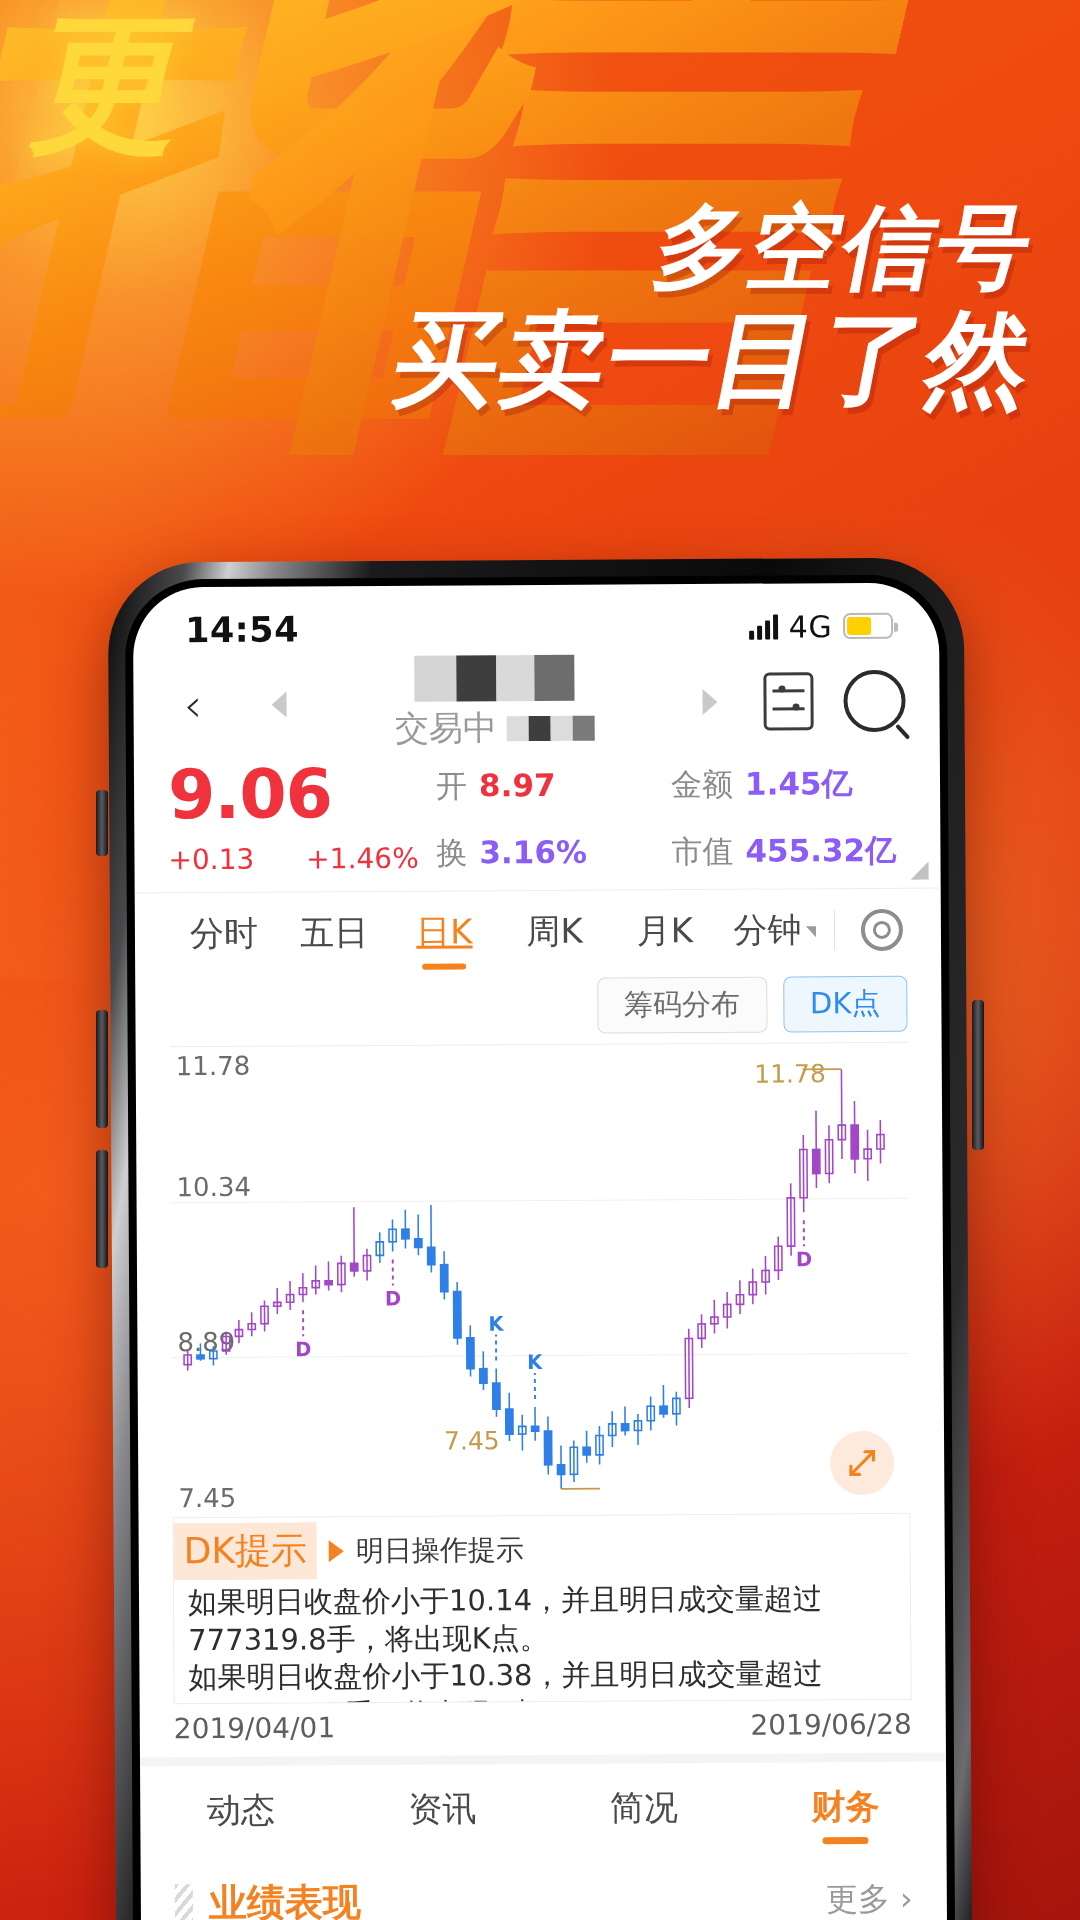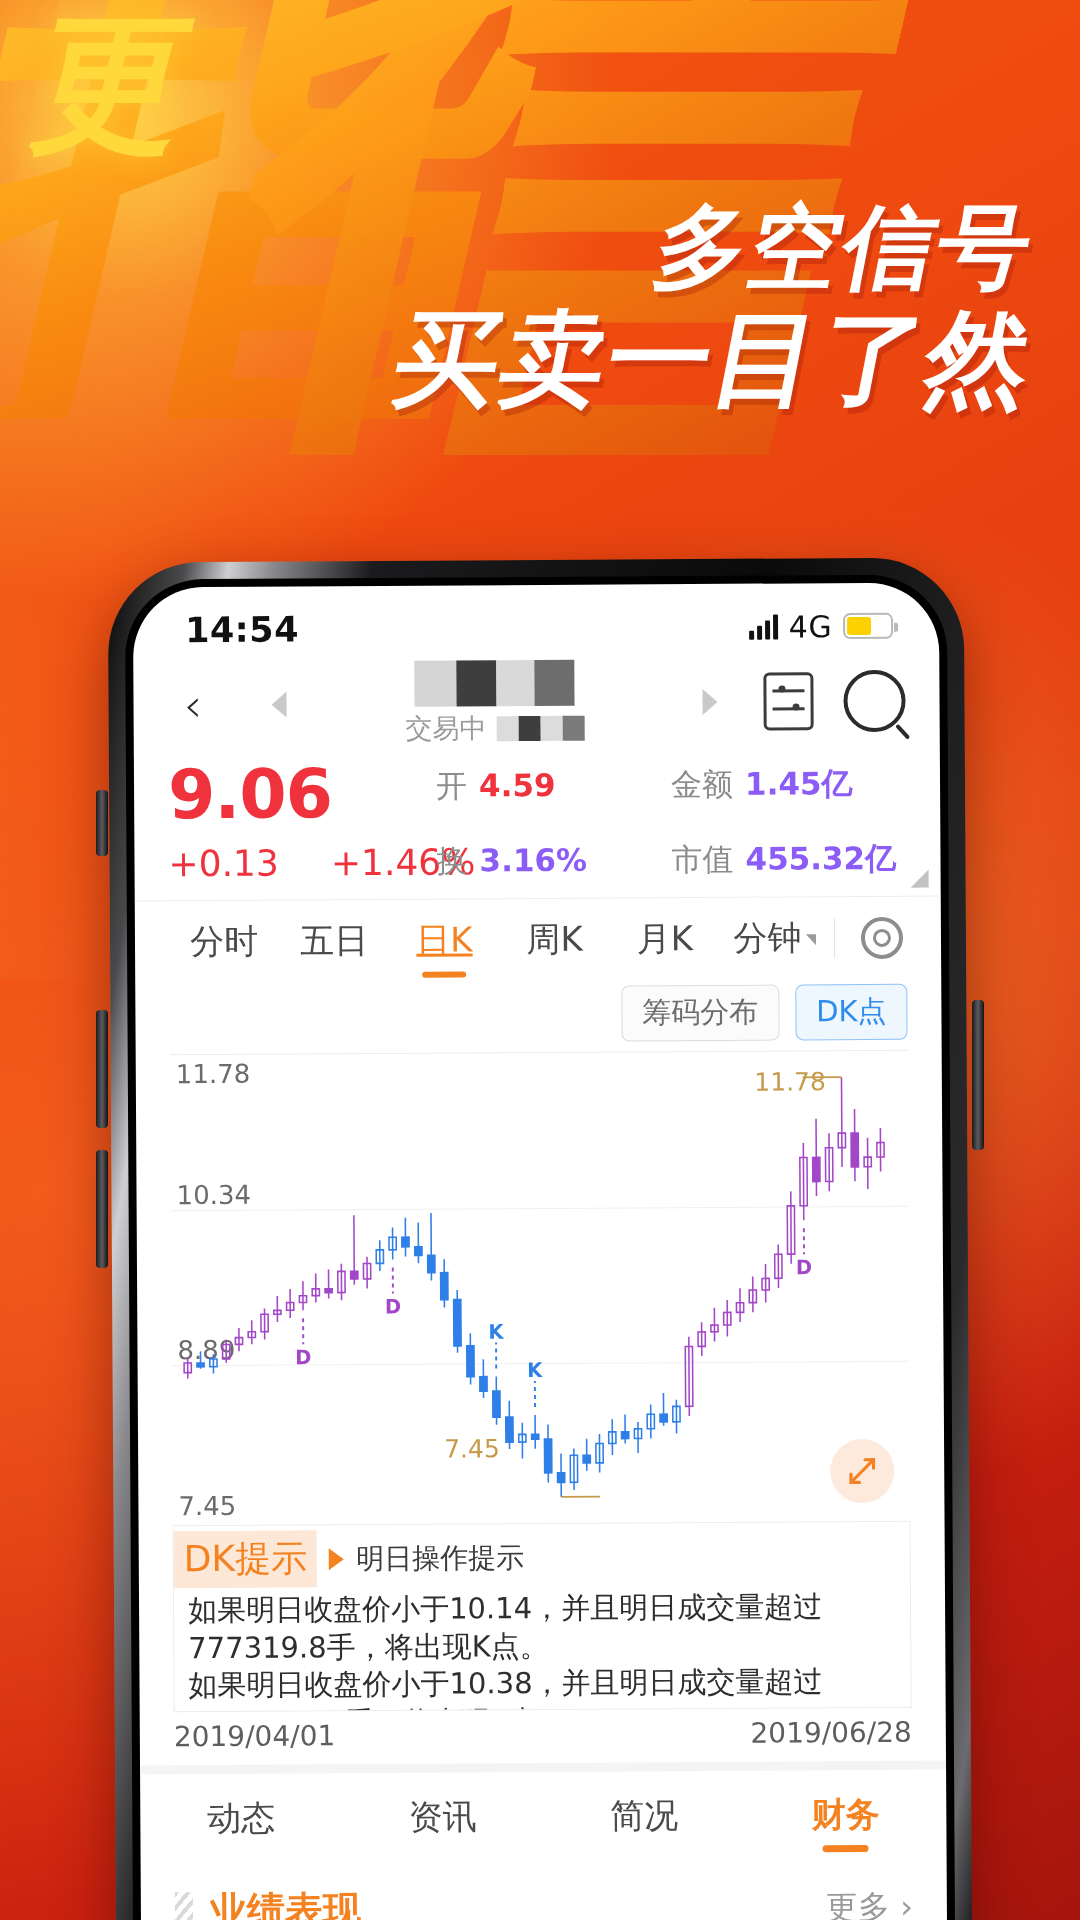--- a/index.html
+++ b/index.html
@@ -81,52 +81,52 @@
   #nav{height:92px;display:flex;align-items:center;padding:0 34px;box-sizing:border-box;}
   .nav-ico{display:flex;align-items:center;justify-content:center;}
   #backico{font-size:46px;color:#2b2b2b;line-height:1;font-weight:300;padding:0 16px;}
   .tri{width:0;height:0;border-top:13px solid transparent;border-bottom:13px solid transparent;}
   .tri.left{border-right:15px solid #c9c9c9;}
   .tri.right{border-left:15px solid #c9c9c9;}
   #nav-center{flex:1;display:flex;flex-direction:column;align-items:center;gap:4px;}
   .redact{display:flex;gap:0;}
   .redact b{display:block;height:46px;}
   #nav-sub{display:flex;align-items:center;gap:10px;}
-  #nav-sub span{font-size:27px;color:#9a9a9a;}
+  #nav-sub span{font-size:34px;color:#9a9a9a;}
   .redact2 b{display:block;height:25px;}
   #listico{width:44px;height:52px;border:3px solid #3c3c3c;border-radius:6px;position:relative;margin-right:30px;}
   #listico::before,#listico::after{content:"";position:absolute;left:6px;right:6px;height:3px;background:#3c3c3c;}
   #listico::before{top:14px}#listico::after{top:32px}
   .dot{position:absolute;width:7px;height:7px;border-radius:50%;background:#3c3c3c;}
   #srch{width:54px;height:54px;border:4px solid #2b2b2b;border-radius:50%;position:relative;}
   #srch::after{content:"";position:absolute;width:4px;height:18px;background:#2b2b2b;right:-3px;bottom:-13px;transform:rotate(-42deg);border-radius:2px;}
   
   #quote{padding:10px 34px 16px 34px;display:flex;position:relative;}
   #q-left{width:268px;}
   #q-price{font-size:68px;font-weight:700;color:#f0323c;line-height:1;letter-spacing:-1px;}
   #q-chg{display:flex;gap:52px;margin-top:14px;}
-  #q-chg span{font-size:36px;color:#f0323c;font-weight:500;}
+  #q-chg span{font-size:28px;color:#f0323c;font-weight:500;}
   .qcol{flex:1;display:flex;flex-direction:column;justify-content:space-between;padding-top:6px;}
   .qrow{font-size:31px;color:#8c8c8c;white-space:nowrap;}
   .qrow b{color:#f0323c;font-weight:600;margin-left:12px;}
   .qrow b.dark{color:#8b5cf6;}
   #corner{position:absolute;right:12px;bottom:8px;width:0;height:0;
     border-left:18px solid transparent;border-bottom:18px solid #c2c2c2;}
   
   #ktabs{display:flex;align-items:center;padding:0 34px;height:82px;border-top:1px solid #ededed;box-sizing:border-box;}
   .ktab{flex:1;text-align:center;font-size:34px;color:#4a4a4a;position:relative;}
   .ktab.on{color:#f58220;text-decoration:underline;}
   .ktab.on::after{content:"";position:absolute;left:50%;transform:translateX(-50%);bottom:-14px;width:44px;height:6px;background:#f58220;border-radius:3px;}
   .caret{display:inline-block;width:0;height:0;border-left:10px solid transparent;border-top:11px solid #9a9a9a;margin-left:5px;vertical-align:middle;}
   #divline{width:1px;height:40px;background:#e2e2e2;margin:0 4px;}
   #gear{width:42px;height:42px;border:4px solid #8d8d8d;border-radius:50%;margin-left:22px;margin-right:4px;position:relative;box-sizing:border-box;}
   #gear::before{content:"";position:absolute;inset:8px;border:3px solid #8d8d8d;border-radius:50%;}
   
   #chiprow{display:flex;justify-content:flex-end;gap:16px;padding:6px 34px 10px 34px;}
-  .chip{font-size:29px;padding:7px 20px;border-radius:8px;border:1.5px solid #dcdcdc;color:#6d6d6d;background:#fbfbfb;}
+  .chip{font-size:29px;padding:7px 26px;border-radius:8px;border:1.5px solid #dcdcdc;color:#6d6d6d;background:#fbfbfb;}
   .chip.blue{color:#2f8ced;border-color:#8fc2f5;background:#eef6fe;}
   
   #chart{position:relative;height:470px;margin:0 34px;border:1px solid #ececec;border-left:none;border-right:none;}
   #chart .gl{position:absolute;left:0;right:0;height:1px;background:#f0f0f0;}
   .ylab{position:absolute;left:6px;font-size:26px;color:#6b6b6b;}
   #hiLab{position:absolute;font-size:25px;color:#c79a4a;}
   #loLab{position:absolute;font-size:25px;color:#c79a4a;}
   #expand{position:absolute;right:16px;bottom:18px;width:64px;height:64px;border-radius:50%;
     background:#fdeadc;display:flex;align-items:center;justify-content:center;}
   
@@ -220,21 +220,21 @@
 
   <div id="quote">
     <div id="q-left">
       <div id="q-price">9.06</div>
       <div id="q-chg">
         <span>+0.13</span>
         <span>+1.46%</span>
       </div>
     </div>
     <div class="qcol">
-      <div class="qrow"><span>开</span><b>4.59</b></div>
+      <div class="qrow"><span>开</span><b>8.97</b></div>
       <div class="qrow"><span>换</span><b class="dark">3.16%</b></div>
     </div>
     <div class="qcol">
       <div class="qrow"><span>金额</span><b class="dark">1.45亿</b></div>
       <div class="qrow"><span>市值</span><b class="dark">455.32亿</b></div>
     </div>
     <div id="corner"></div>
   </div>
 
   <div id="ktabs">

